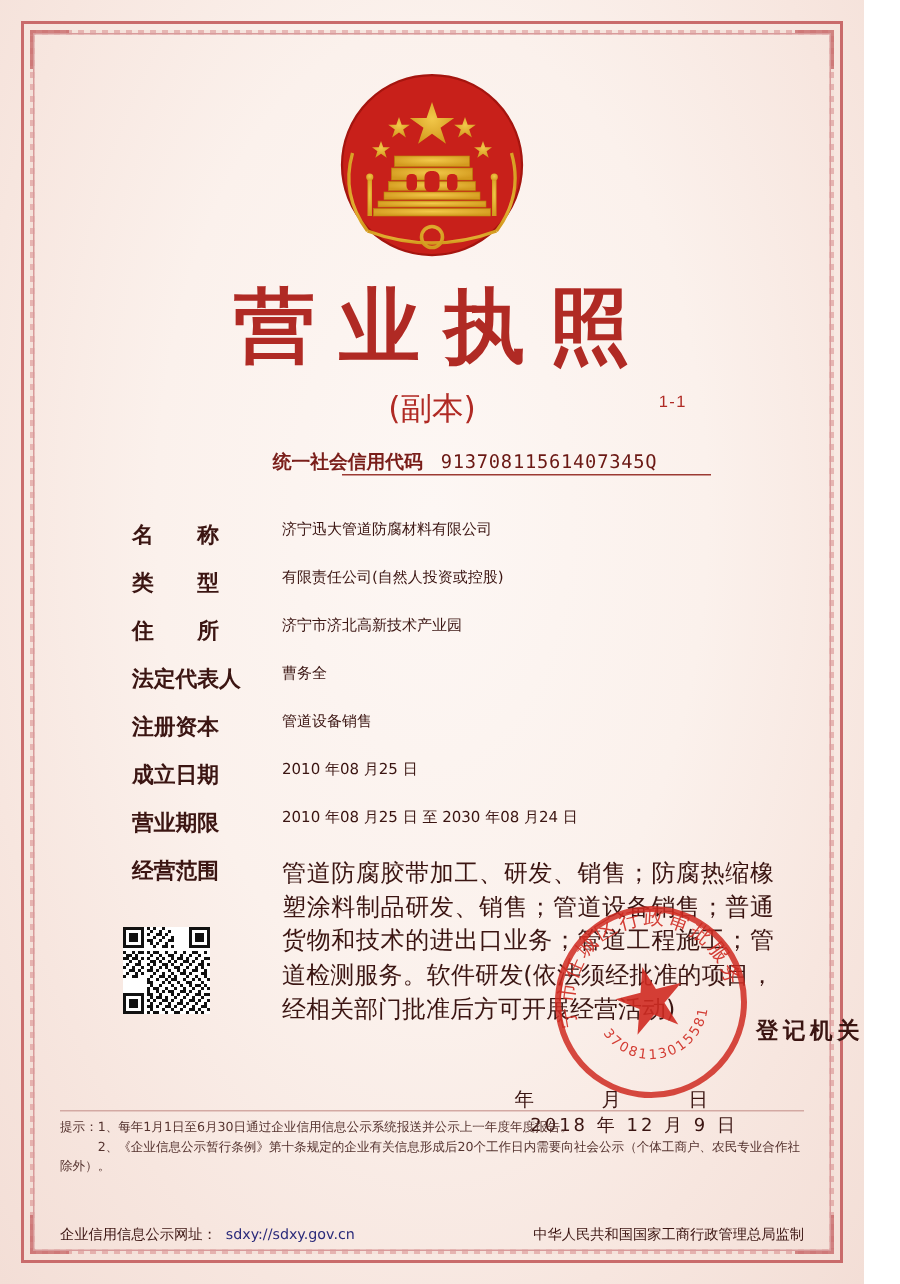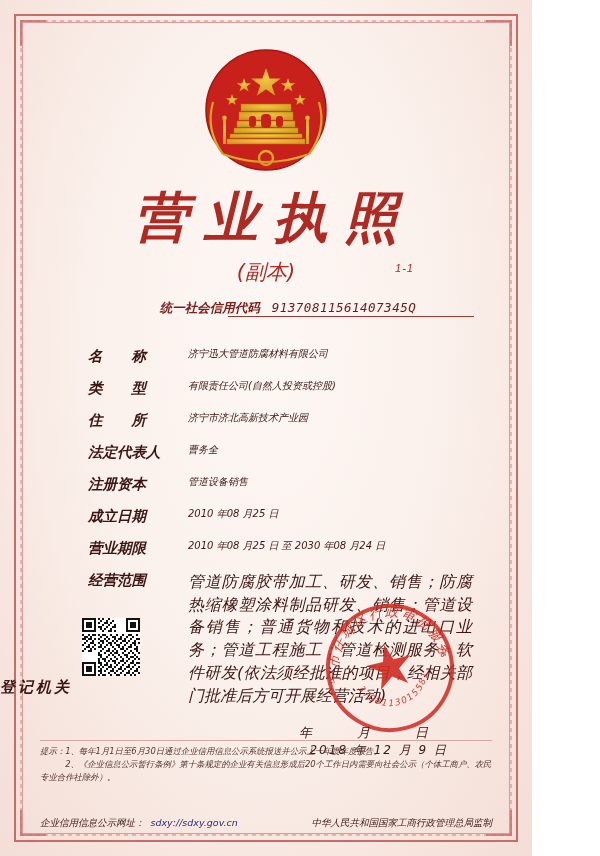--- a/index.html
+++ b/index.html
@@ -7,26 +7,25 @@
     padding: 0;
   }
   body {
     width: 600px;
     height: 856px;
     font-family: "Liberation Sans", sans-serif;
     background: #ffffff;
   }
   .page {
     position: relative;
-    width: 532px;
+    width: 576px;
     height: 856px;
     overflow: hidden;
     background:
       radial-gradient(ellipse at 50% 40%, #fdf7f4 0%, #fbf1ec 45%, #f7e6df 75%, #f3ded6 100%);
-    font-style: italic;
   }
   
   .border-outer {
     position: absolute;
     left: 14px; top: 14px; right: 14px; bottom: 14px;
     border: 2px solid #c96b6b;
     box-sizing: border-box;
   }
   .border-inner {
     position: absolute;
@@ -178,21 +177,21 @@
     top: 600px;
     width: 136px;
     height: 136px;
     transform: rotate(-14deg);
   }
 
   .registry {
     position: absolute;
     top: 678px;
     left: 0; right: 0;
-    text-align: left;
+    text-align: right;
     font-family: "DejaVu Sans", sans-serif;
     font-size: 15px;
     color: #3b1512;
     letter-spacing: 3px;
     font-weight: bold;
   }
 
   .date-line {
     position: absolute;
     top: 724px;

